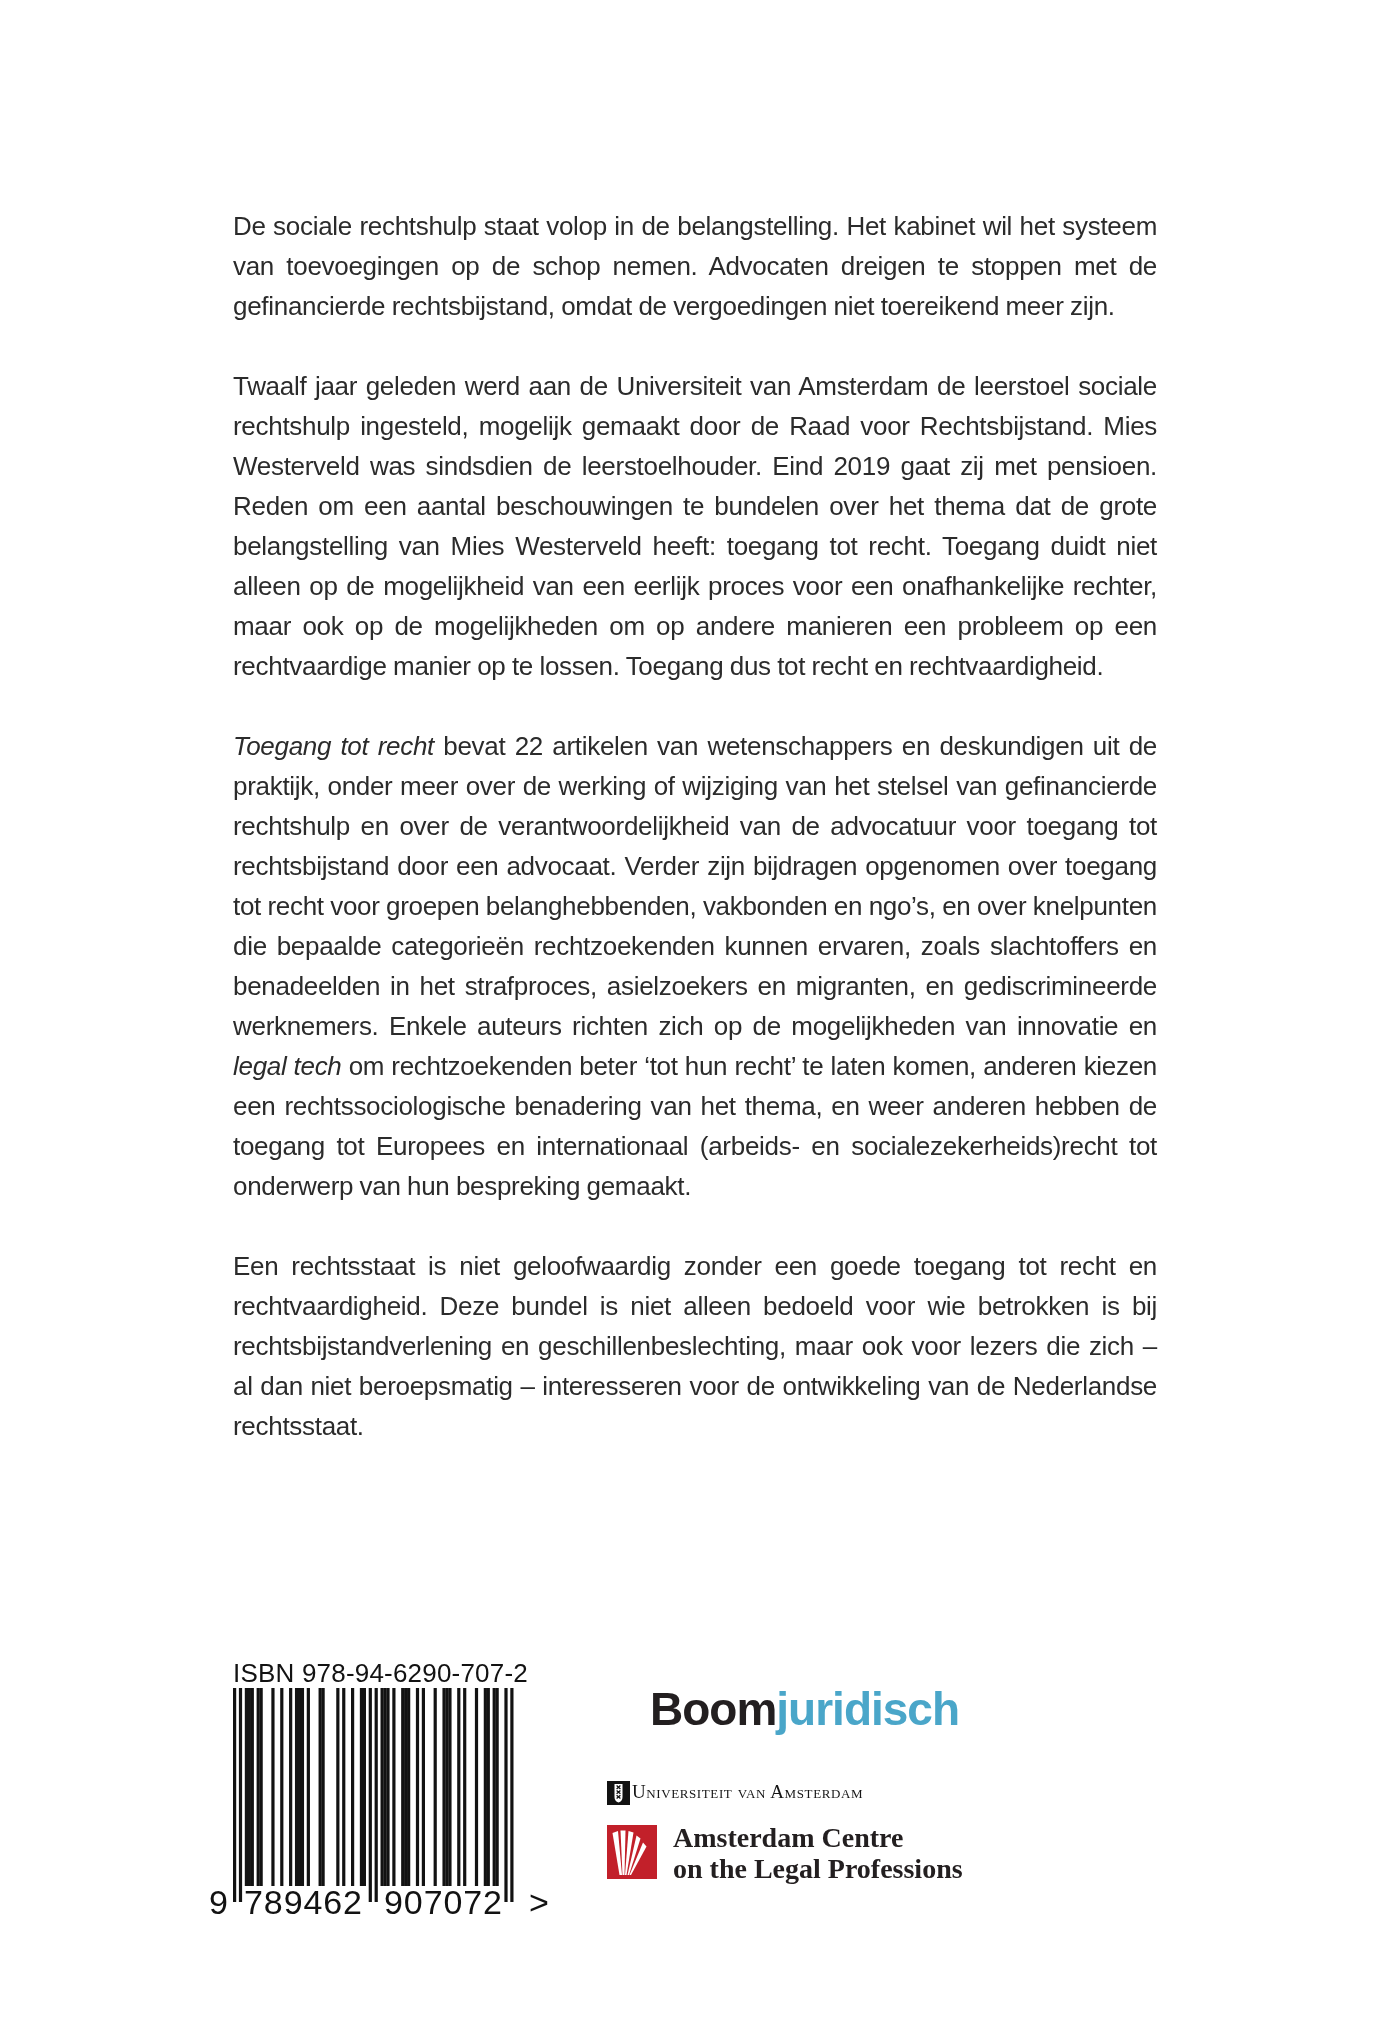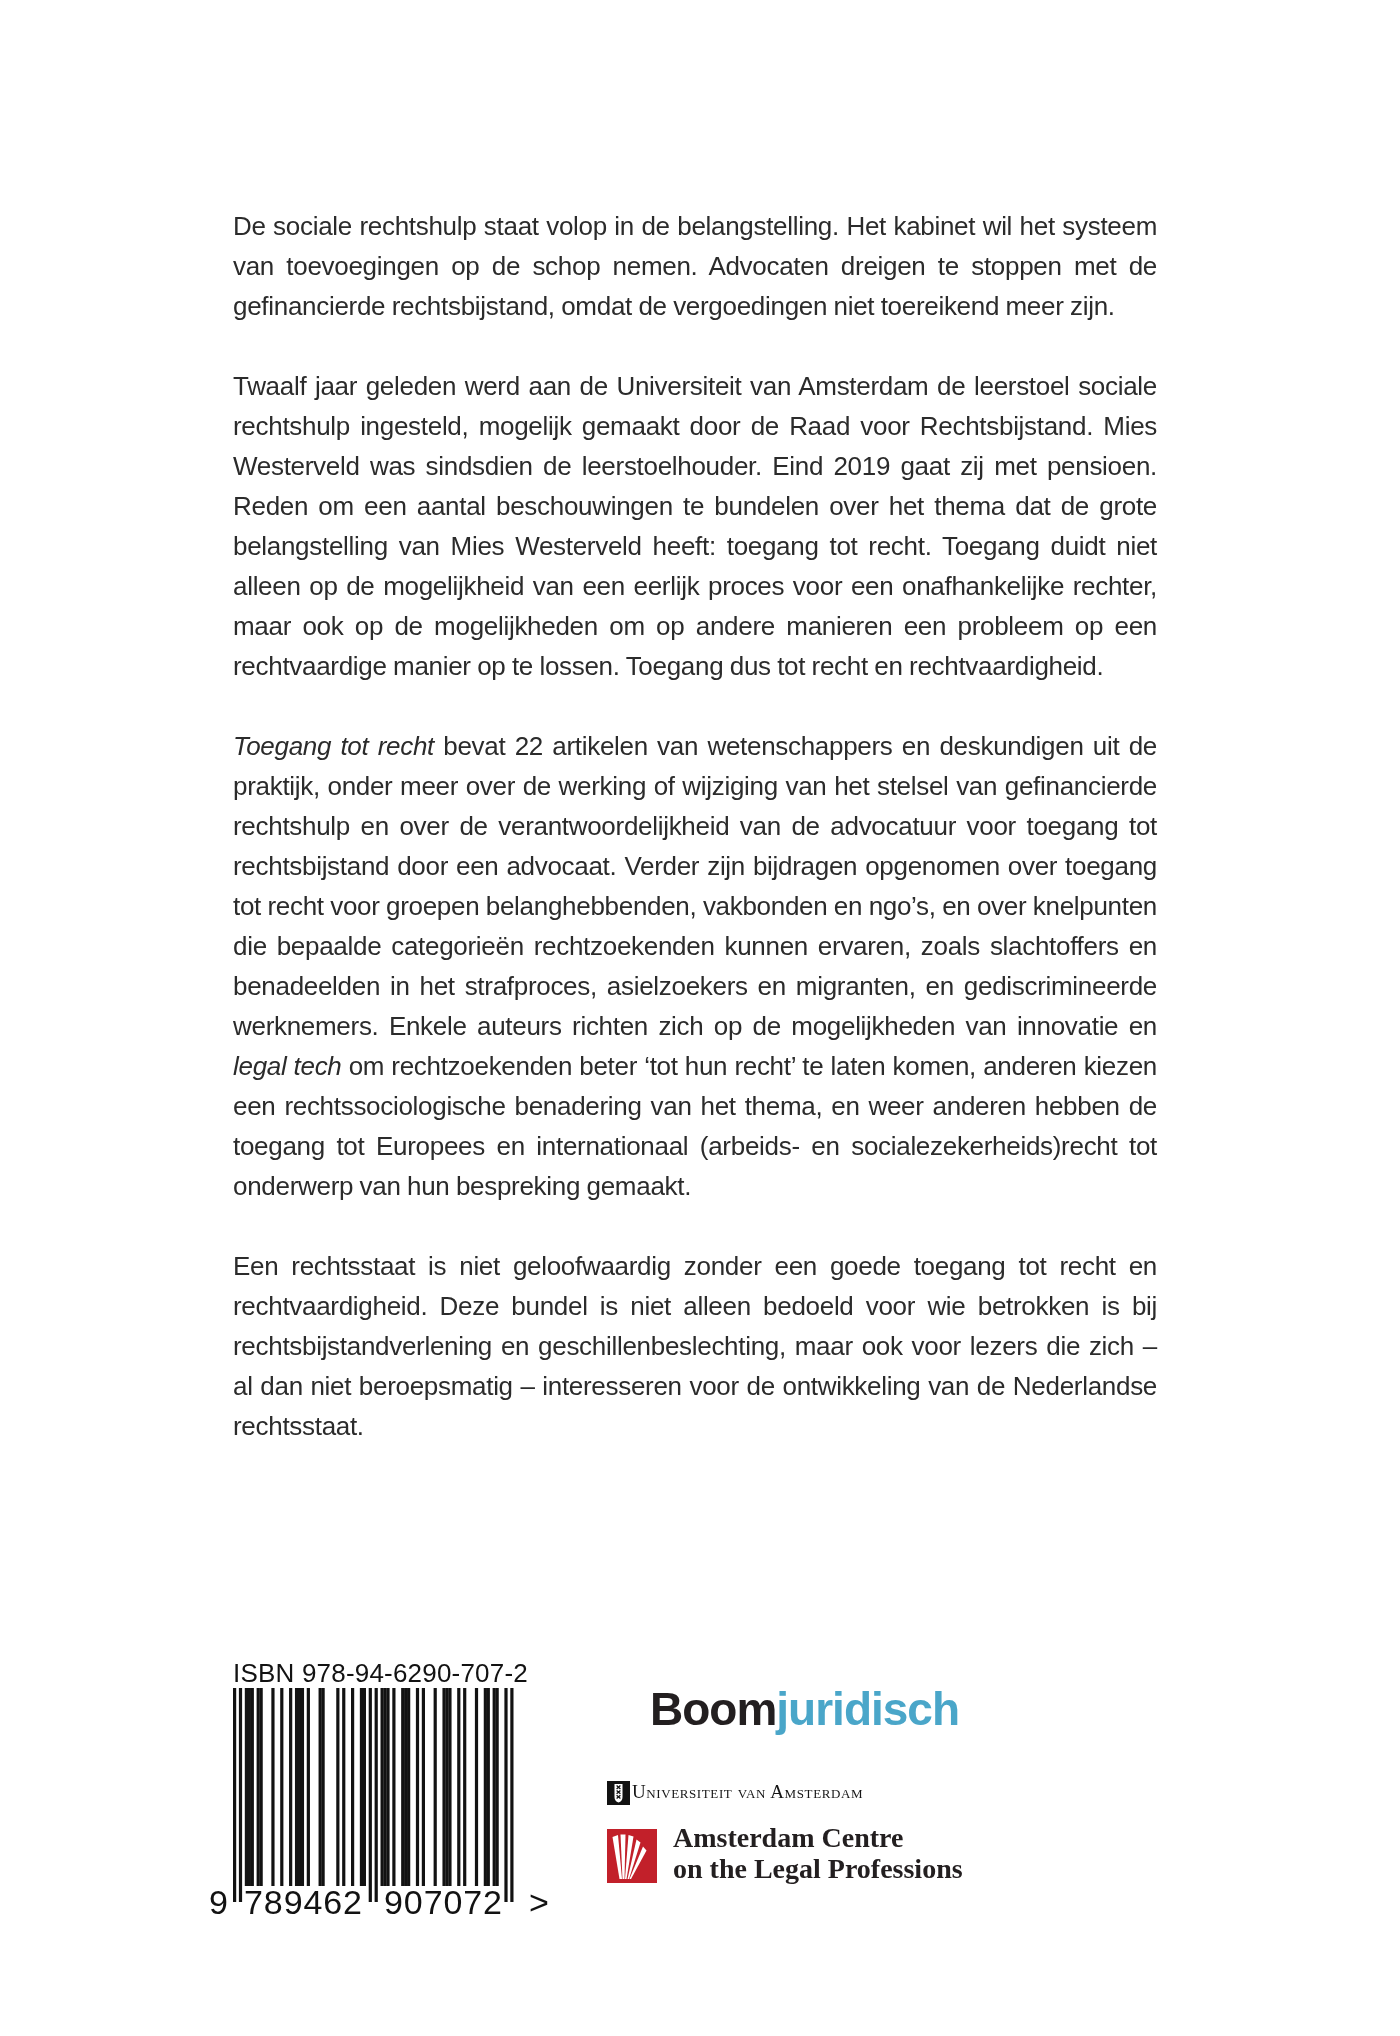--- a/index.html
+++ b/index.html
@@ -60,21 +60,21 @@
     font-variant:small-caps;
     font-size:19px;
     letter-spacing:0.6px;
     color:#161616;
     white-space:nowrap;
     transform:translateY(-1px);
   }
   .aclp-row{
     position:absolute;
     left:607px; top:1821px;
-    display:flex; align-items:flex-end; gap:16px;
+    display:flex; align-items:center; gap:16px;
   }
   .aclp-name{
     font-family:"Liberation Serif",serif;
     font-weight:bold;
     font-size:28px;
     line-height:31px;
     color:#231f20;
     white-space:nowrap;
     transform:translateY(1px);
   }

